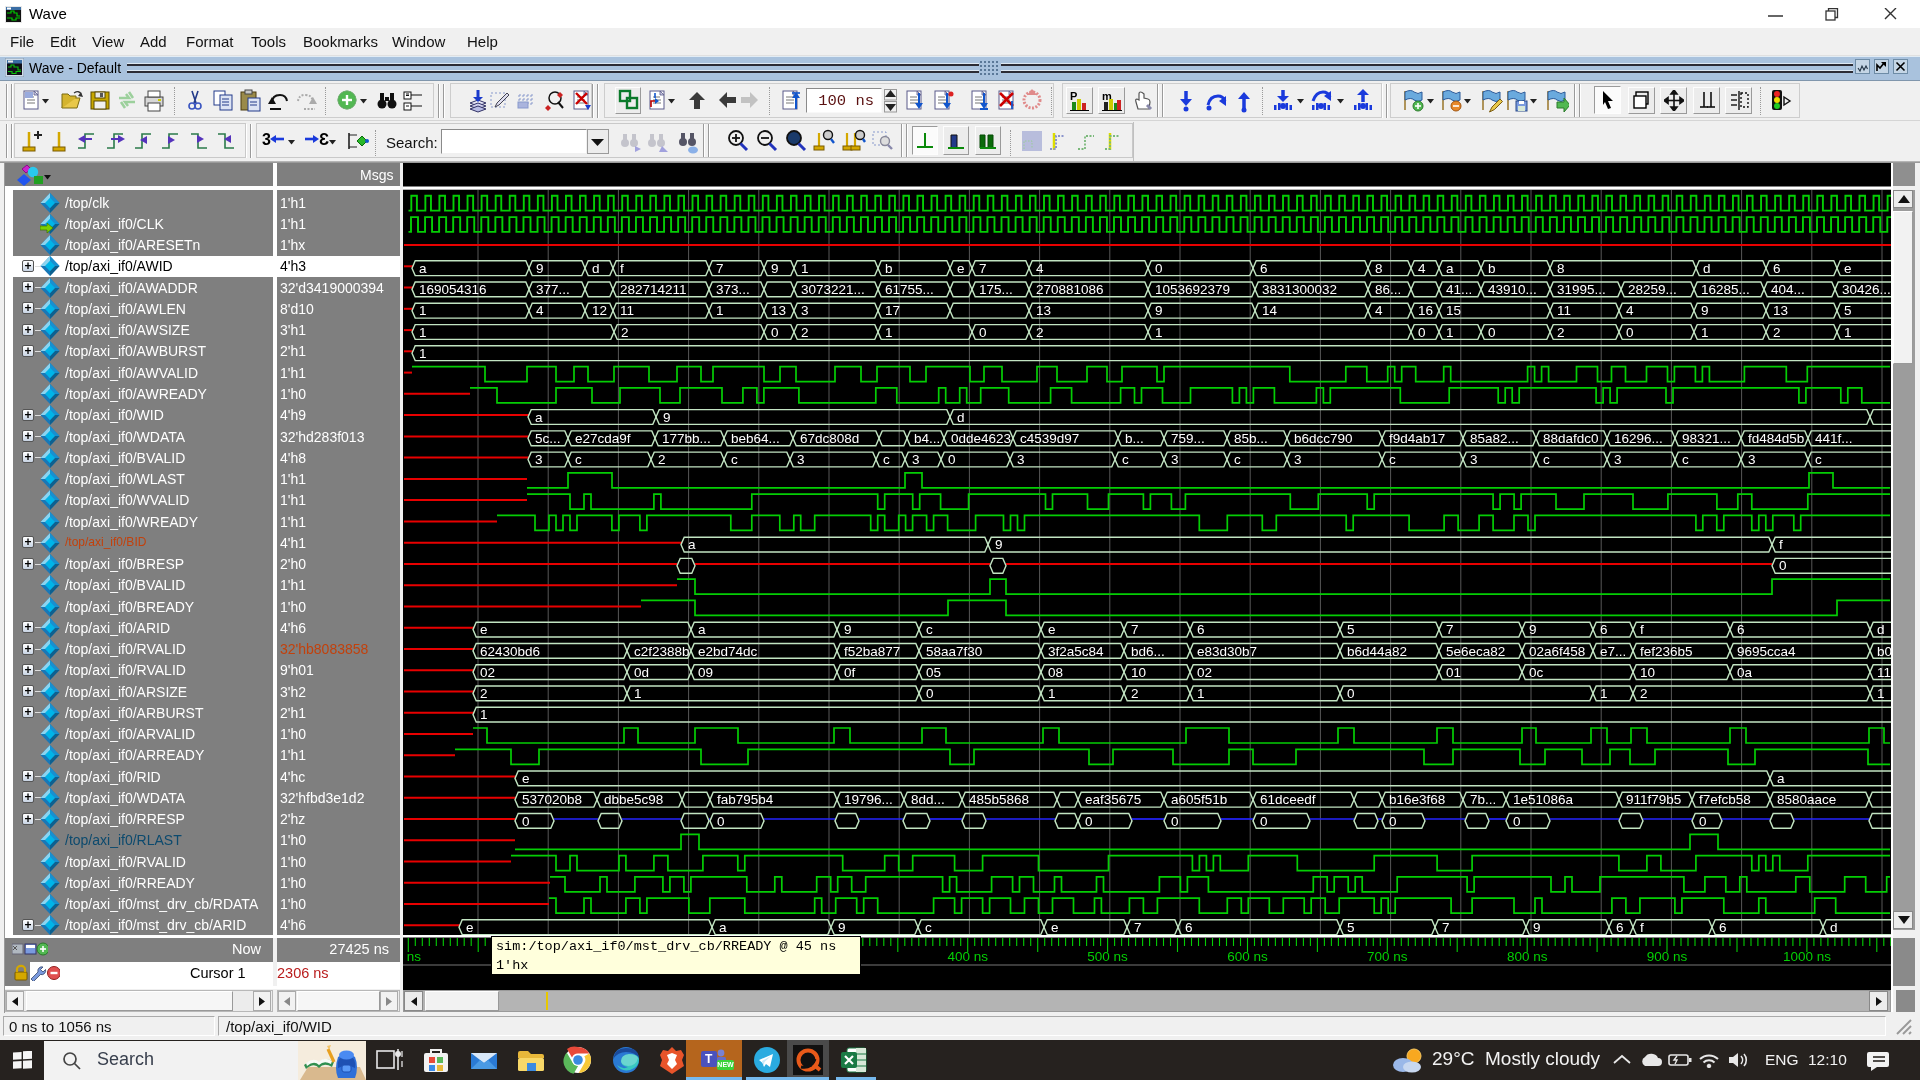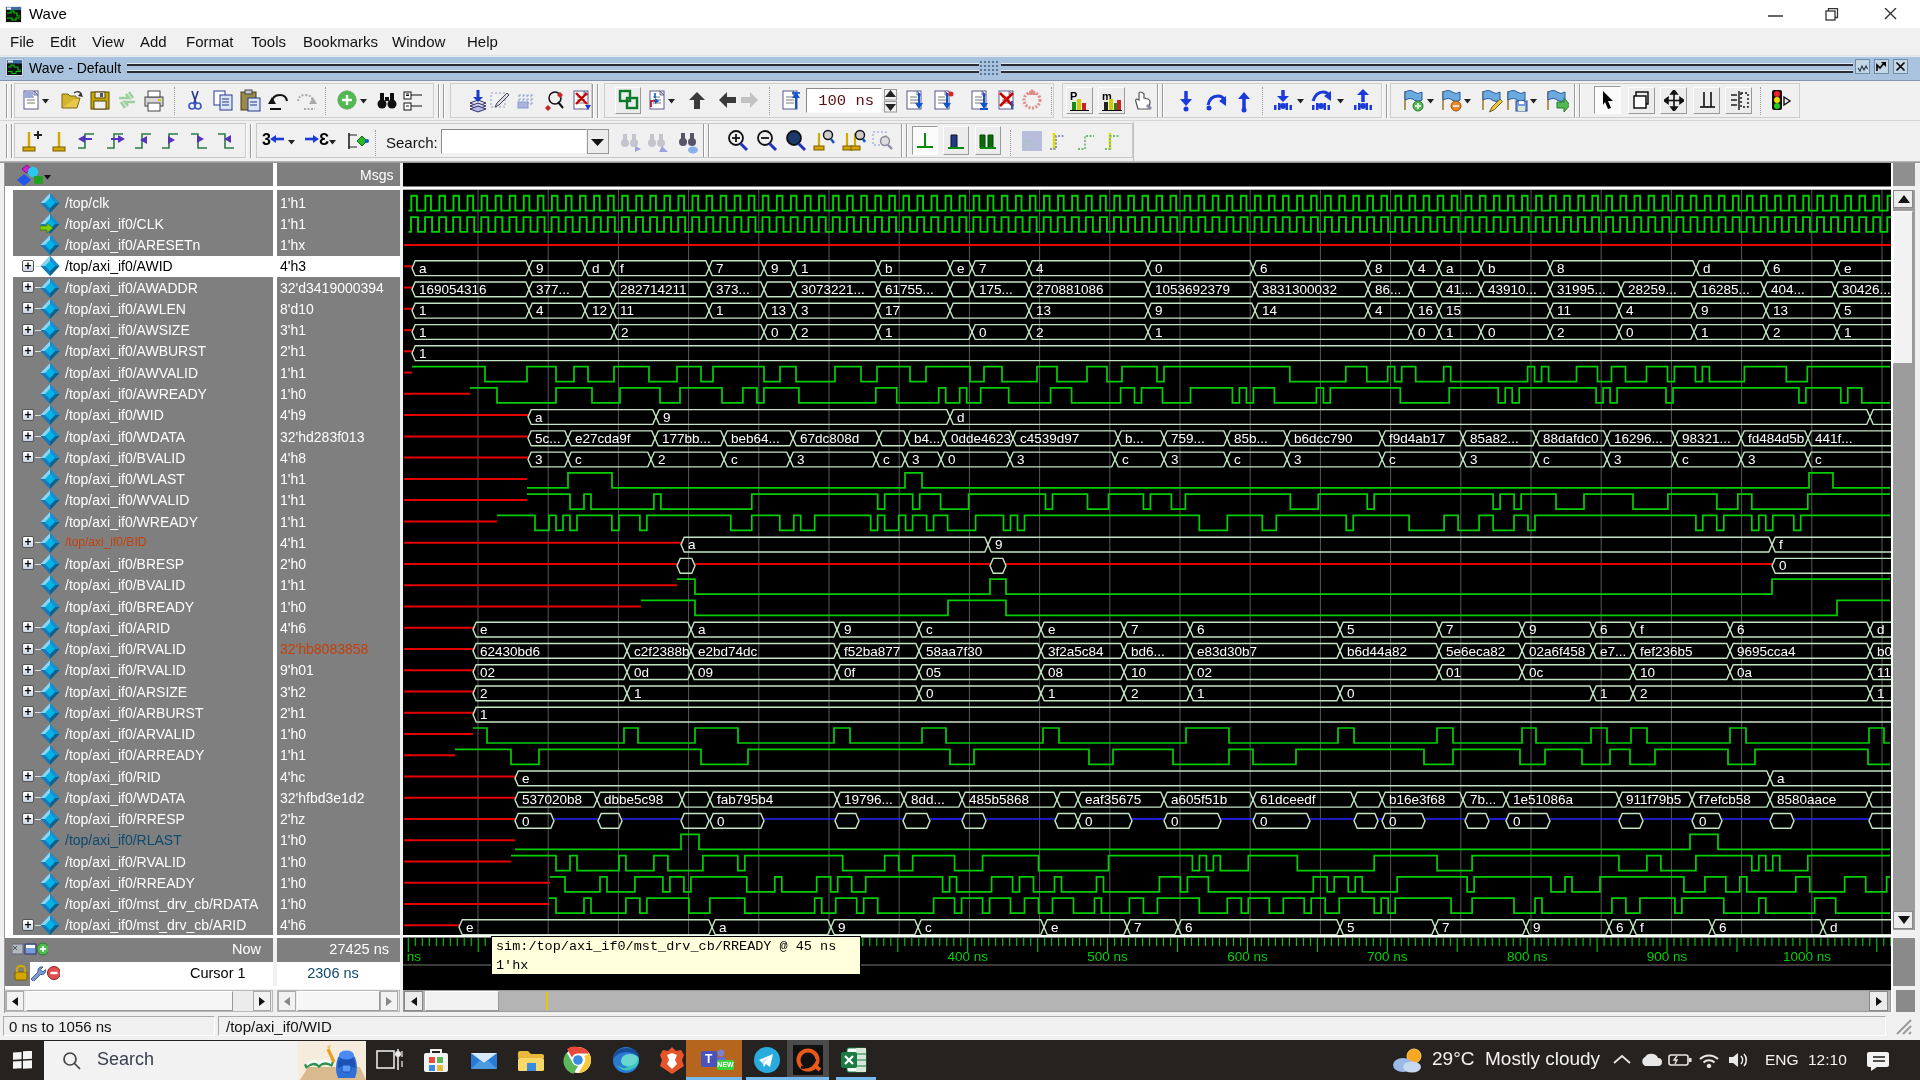--- a/index.html
+++ b/index.html
@@ -1817,21 +1817,21 @@
     <rect x="13" y="2" width="11" height="10" fill="#7a9ade" stroke="#336"></rect>
     <rect x="14" y="3" width="9" height="3" fill="#fff"></rect>
     <circle cx="31" cy="7" r="6" fill="#52b852" stroke="#2a7a2a"></circle>
     <line x1="28" y1="7" x2="34" y2="7" stroke="#fff" stroke-width="1.6"></line>
     <line x1="31" y1="4" x2="31" y2="10" stroke="#fff" stroke-width="1.6"></line>
   </svg>
 <div style="position:absolute;left:5px;top:961.5px;width:268px;height:24px;background:#7f7f7f"></div>
 <div style="position:absolute;left:30px;top:961.5px;width:243px;height:24px;background:#fff"></div>
 <div style="position:absolute;left:277px;top:961.5px;width:123px;height:24px;background:#fff"></div>
 <div style="position:absolute;left:190px;top:965px;font-size:14.5px;color:#000">Cursor 1</div>
-<div style="position:absolute;left:277px;top:965px;width:112px;text-align:center;font-size:14.5px;color:#0c4a6e">2306 ns</div>
+<div style="position:absolute;left:277px;top:965px;width:112px;text-align:left;font-size:14.5px;color:#b91c1c">2306 ns</div>
 <svg style="position:absolute;left:14px;top:964px" width="46" height="17" viewBox="0 0 46 17">
     <rect x="1" y="8" width="12" height="8" rx="1" fill="#d4a800" stroke="#7a5a00"></rect>
     <path d="M3 8 v-3 a4 3.2 0 0 1 8 0 v3" fill="none" stroke="#d4a800" stroke-width="2.2"></path>
     <path d="M17 15 l7 -7 a4 4 0 0 1 5 -5 l-2.5 2.5 2.5 2.5 2.5 -2.5 a4 4 0 0 1 -5 5 l-7 7 z" fill="#7a9ade" stroke="#33456a" stroke-width="0.8"></path>
     <circle cx="40" cy="9" r="6.5" fill="#e05050" stroke="#902020"></circle>
     <line x1="36.5" y1="9" x2="43.5" y2="9" stroke="#fff" stroke-width="2.4"></line>
   </svg>
 <div style="position:absolute;left:5px;top:985.5px;width:395px;height:3px;background:#fff"></div>
 <div style="position:absolute;left:5px;top:990px;width:268px;height:22px;background:#ececec;border:1px solid #b8b8b8"></div>
 <div style="position:absolute;left:6px;top:991px;width:18px;height:20px;background:#f2f2f2;border:1px solid #aaa"></div>

